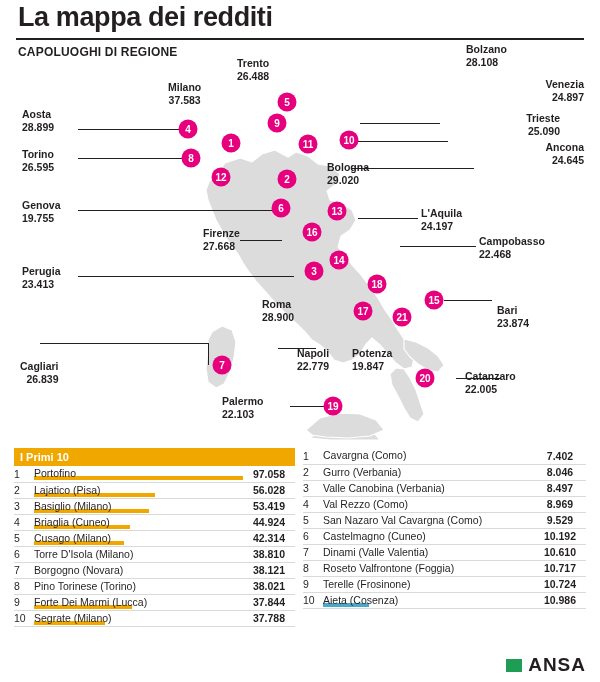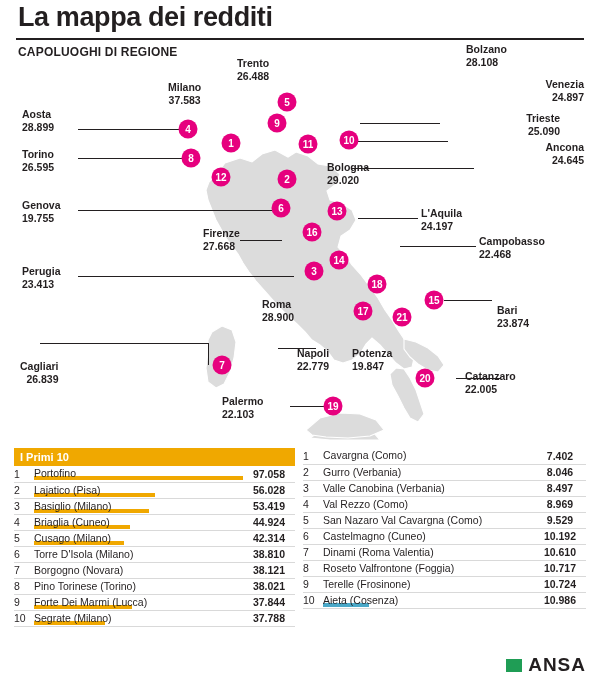--- a/index.html
+++ b/index.html
@@ -456,21 +456,21 @@
         <tr>
           <td class="pos">6</td>
           <td class="name">
               <span class="barwrap"><span class="bar" style="width:0%"></span><span class="txt">Castelmagno (Cuneo)</span></span>
             </td>
           <td class="val">10.192</td>
         </tr>
         <tr>
           <td class="pos">7</td>
           <td class="name">
-              <span class="barwrap"><span class="bar" style="width:0%"></span><span class="txt">Dinami (Roma Valentia)</span></span>
+              <span class="barwrap"><span class="bar" style="width:0%"></span><span class="txt">Dinami (Valle Valentia)</span></span>
             </td>
           <td class="val">10.610</td>
         </tr>
         <tr>
           <td class="pos">8</td>
           <td class="name">
               <span class="barwrap"><span class="bar" style="width:0%"></span><span class="txt">Roseto Valfrontone (Foggia)</span></span>
             </td>
           <td class="val">10.717</td>
         </tr>

